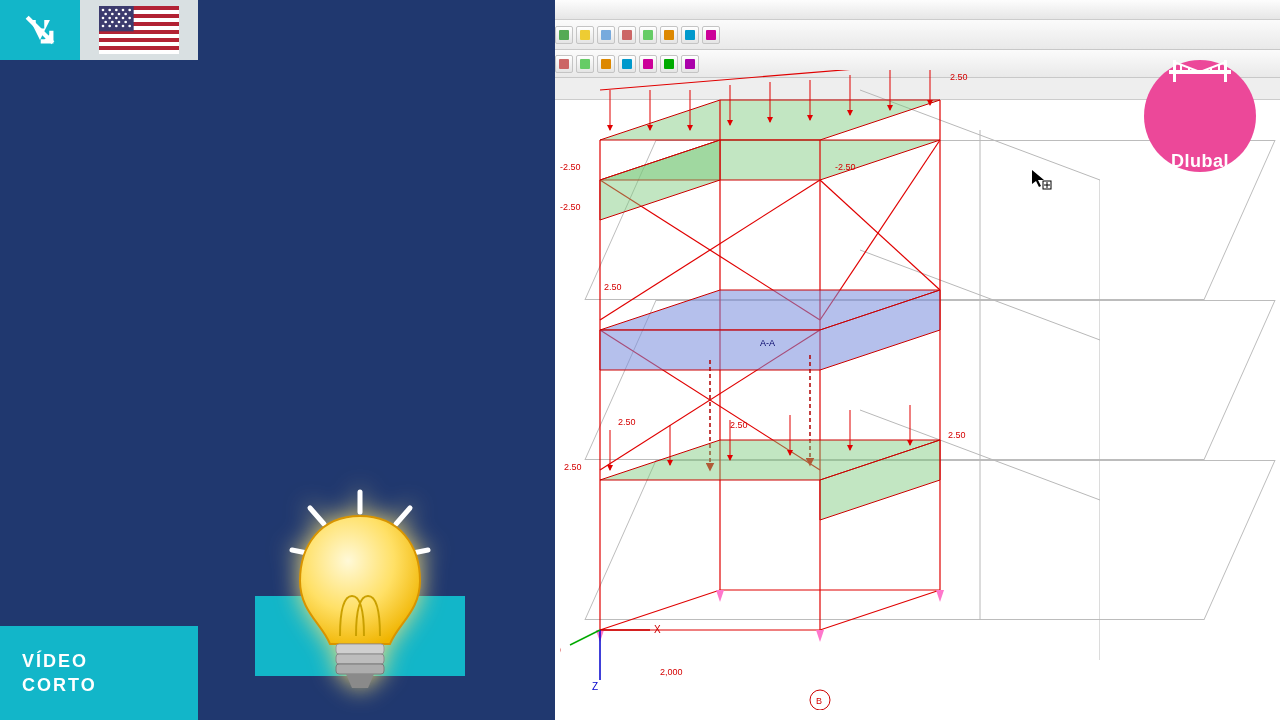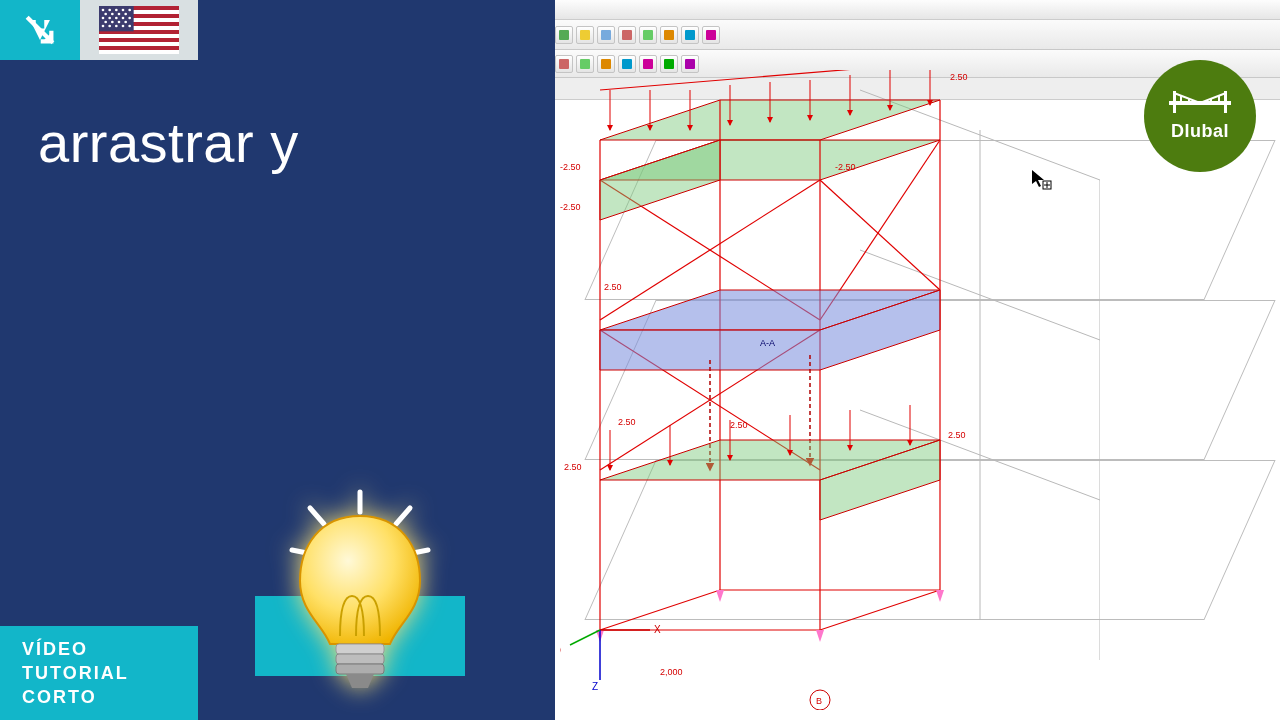--- a/index.html
+++ b/index.html
@@ -43,21 +43,21 @@
   .bulb-wrap { position:absolute; left:250px; bottom:14px; width:220px; height:240px; display:flex; align-items:flex-end; justify-content:center;}
   .bulb-panel { position:absolute; bottom:30px; width:210px; height:80px; background:#12b6c9;}
   .bulb-wrap svg { position:relative; width:160px; height:220px; filter: drop-shadow(0 0 12px rgba(255,230,120,0.9));}
   
   
   .svt-row { position:absolute; left:590px; bottom:38px; display:flex; gap:14px; font-family: 'Segoe UI',Arial,sans-serif;}
   .svt { background:#12b6c9; color:#fff; font-size:36px; font-weight:700; letter-spacing:4px; padding:10px 22px;}
   .svt-num { background:#20386f; color:#fff; font-size:36px; font-weight:700; letter-spacing:6px; padding:10px 22px;}
   
   
-  .logo-badge { position:absolute; right:24px; top:60px; width:112px; height:112px; border-radius:50%; background:#4d7c0f; display:flex; flex-direction:column; align-items:center; justify-content:center; color:#fff; font-weight:700;}
+  .logo-badge { position:absolute; right:24px; top:60px; width:112px; height:112px; border-radius:50%; background:#ec4899; display:flex; flex-direction:column; align-items:center; justify-content:space-between; color:#fff; font-weight:700;}
   .logo-badge .br { width:62px; height:26px; }
   .logo-badge .txt { font-size:18px; margin-top:4px; letter-spacing:0.5px;}
   
   
   .cursor { position:absolute; left:1032px; top:170px; width:20px; height:20px; }
   .cursor svg{width:100%;height:100%;}
 </style>
 </head>
 <body>
 
@@ -338,21 +338,20 @@
             <circle cx="8" cy="15" r="1"></circle>
             <circle cx="13" cy="15" r="1"></circle>
             <circle cx="18" cy="15" r="1"></circle>
             <circle cx="23" cy="15" r="1"></circle>
         </g>
       </svg>
     </div>
   </div>
 
   <div class="title-text">
-    <div>arrastrar y</div>
   </div>
 
   <div class="bulb-wrap">
     <div class="bulb-panel"></div>
     <svg viewBox="0 0 160 220">
 
       <g stroke="#fff" stroke-width="5" stroke-linecap="round">
         <line x1="80" y1="6" x2="80" y2="26"></line>
         <line x1="30" y1="22" x2="44" y2="38"></line>
         <line x1="130" y1="22" x2="116" y2="38"></line>
@@ -372,21 +371,20 @@
       <rect x="56" y="158" width="48" height="10" rx="3" fill="#cfcfcf" stroke="#9a9a9a"></rect>
       <rect x="56" y="168" width="48" height="10" rx="3" fill="#bdbdbd" stroke="#8a8a8a"></rect>
       <rect x="56" y="178" width="48" height="10" rx="3" fill="#adadad" stroke="#7a7a7a"></rect>
       <path d="M66 188 h28 l-6 14 h-16 z" fill="#8a8a8a"></path>
     </svg>
   </div>
 
   <div class="badge-row">
     <div class="vtc">
       <span>VÍDEO</span>
-      <span>TUTORIAL</span>
       <span>CORTO</span>
     </div>
   </div>
 </div>
 
 <div class="svt-row">
 </div>
 
 <div class="logo-badge">
   <svg class="br" viewBox="0 0 62 26">

